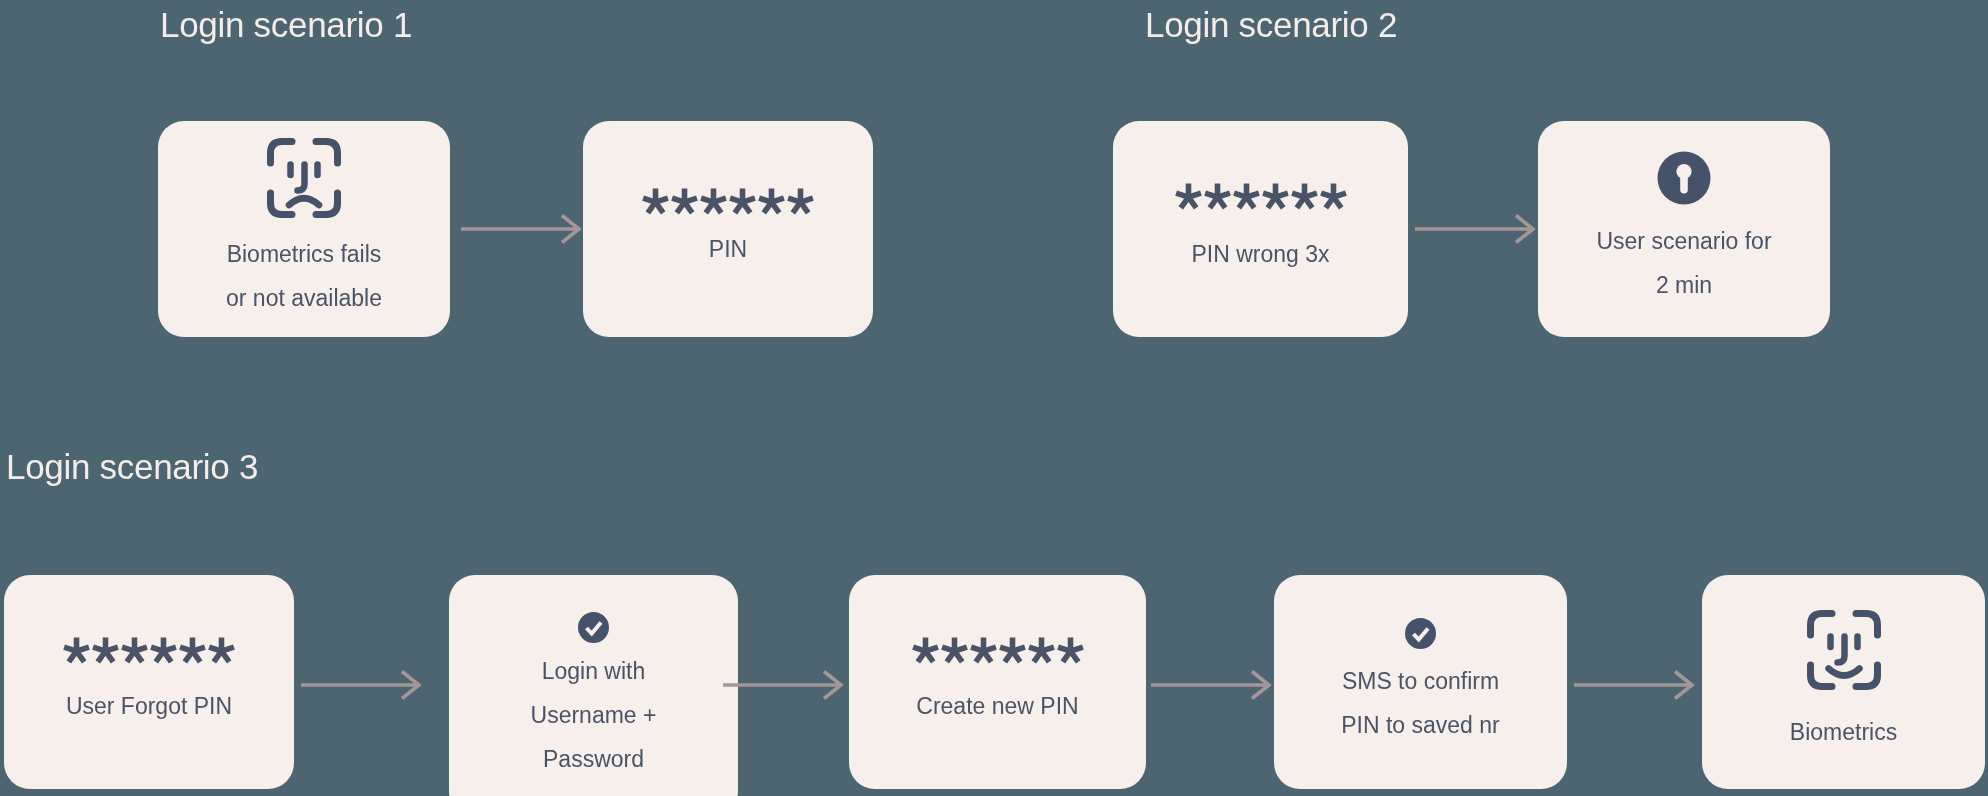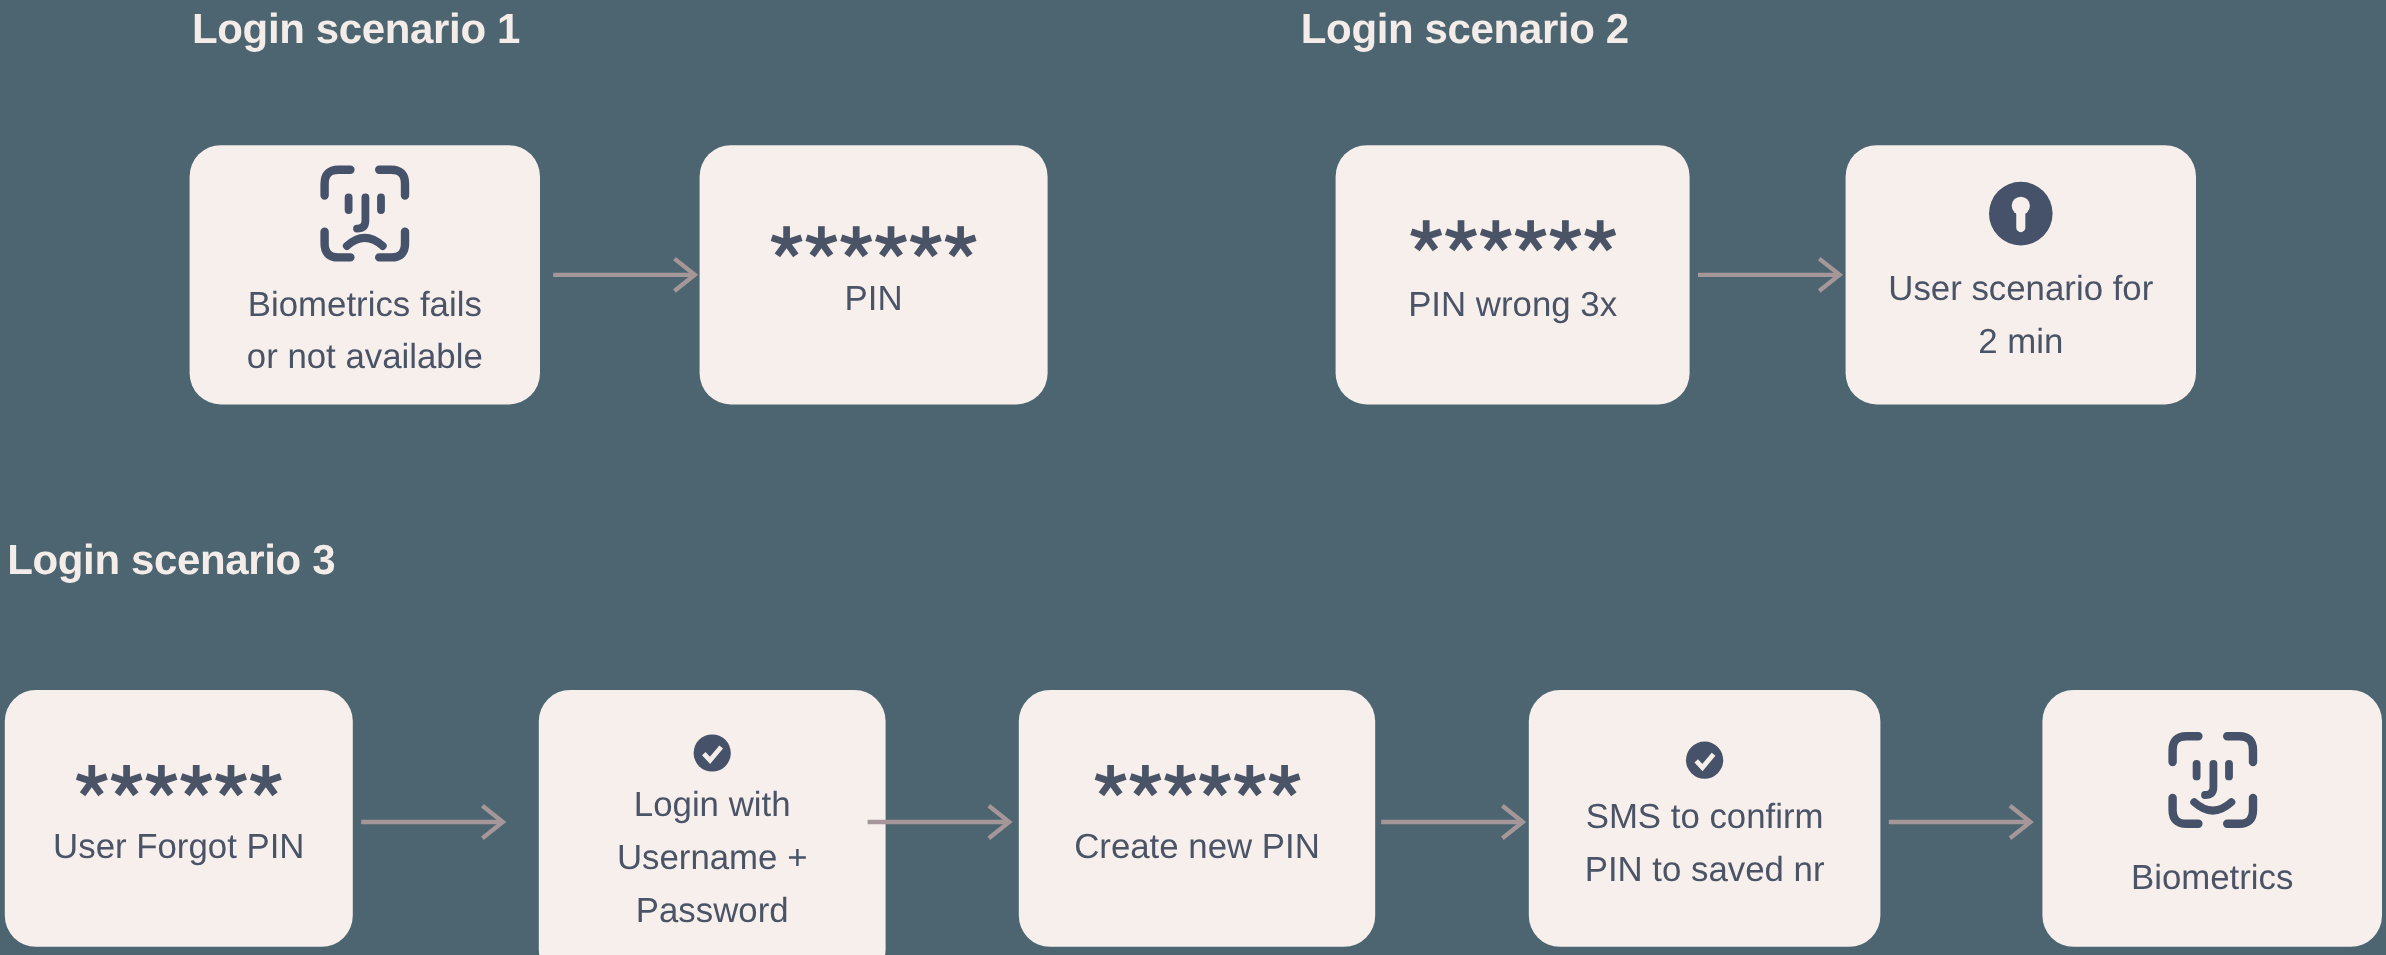--- a/index.html
+++ b/index.html
@@ -14,36 +14,36 @@
   html,body{width:1988px;height:796px;}
   body{
     position:relative;
     background:var(--bg);
     font-family:"Liberation Sans","DejaVu Sans",sans-serif;
     overflow:hidden;
   }
   .title{
     position:absolute;
     font-size:35px;
-    font-weight:700;
+    font-weight:400;
     letter-spacing:-0.3px;
     color:var(--title);
     white-space:nowrap;
   }
   .card{
     position:absolute;
     background:var(--card);
     border-radius:26px;
     display:flex;
     flex-direction:column;
     align-items:center;
     justify-content:center;
     text-align:center;
     color:var(--text);
-    font-size:29px;
+    font-size:23px;
     line-height:44px;
   }
   .card .label{white-space:nowrap;}
   .stars{display:flex;align-items:center;}
   .stars svg{display:block;}
   .arrow{position:absolute;}
   svg{overflow:visible;}
 </style>
 </head>
 <body>
@@ -90,21 +90,21 @@
       <rect x="23.2" y="23" width="7.6" height="19.5" rx="3.8" fill="#f6efec"></rect>
     </g>
     <g id="checkBadge">
       <circle cx="15.5" cy="15.5" r="15.5" fill="#46516a"></circle>
       <path d="M 8.5,16 L 13.7,21.6 L 23,10.5" fill="none" stroke="#f6efec" stroke-width="4" stroke-linejoin="miter"></path>
     </g>
   </defs>
 </svg>
 
 <div class="title" style="left:160px;top:5px">Login scenario 1</div>
-<div class="title" style="left:1084px;top:5px">Login scenario 2</div>
+<div class="title" style="left:1145px;top:5px">Login scenario 2</div>
 <div class="title" style="left:6px;top:447px">Login scenario 3</div>
 
 <div class="card" style="left:158px;top:121px;width:292px;height:216px;gap:14px">
   <svg width="74" height="80" viewBox="0 0 74 80">
       <use href="#faceSad"></use>
     </svg>
   <div>
     <div class="label">Biometrics fails</div>
     <div class="label">or not available</div>
   </div>

